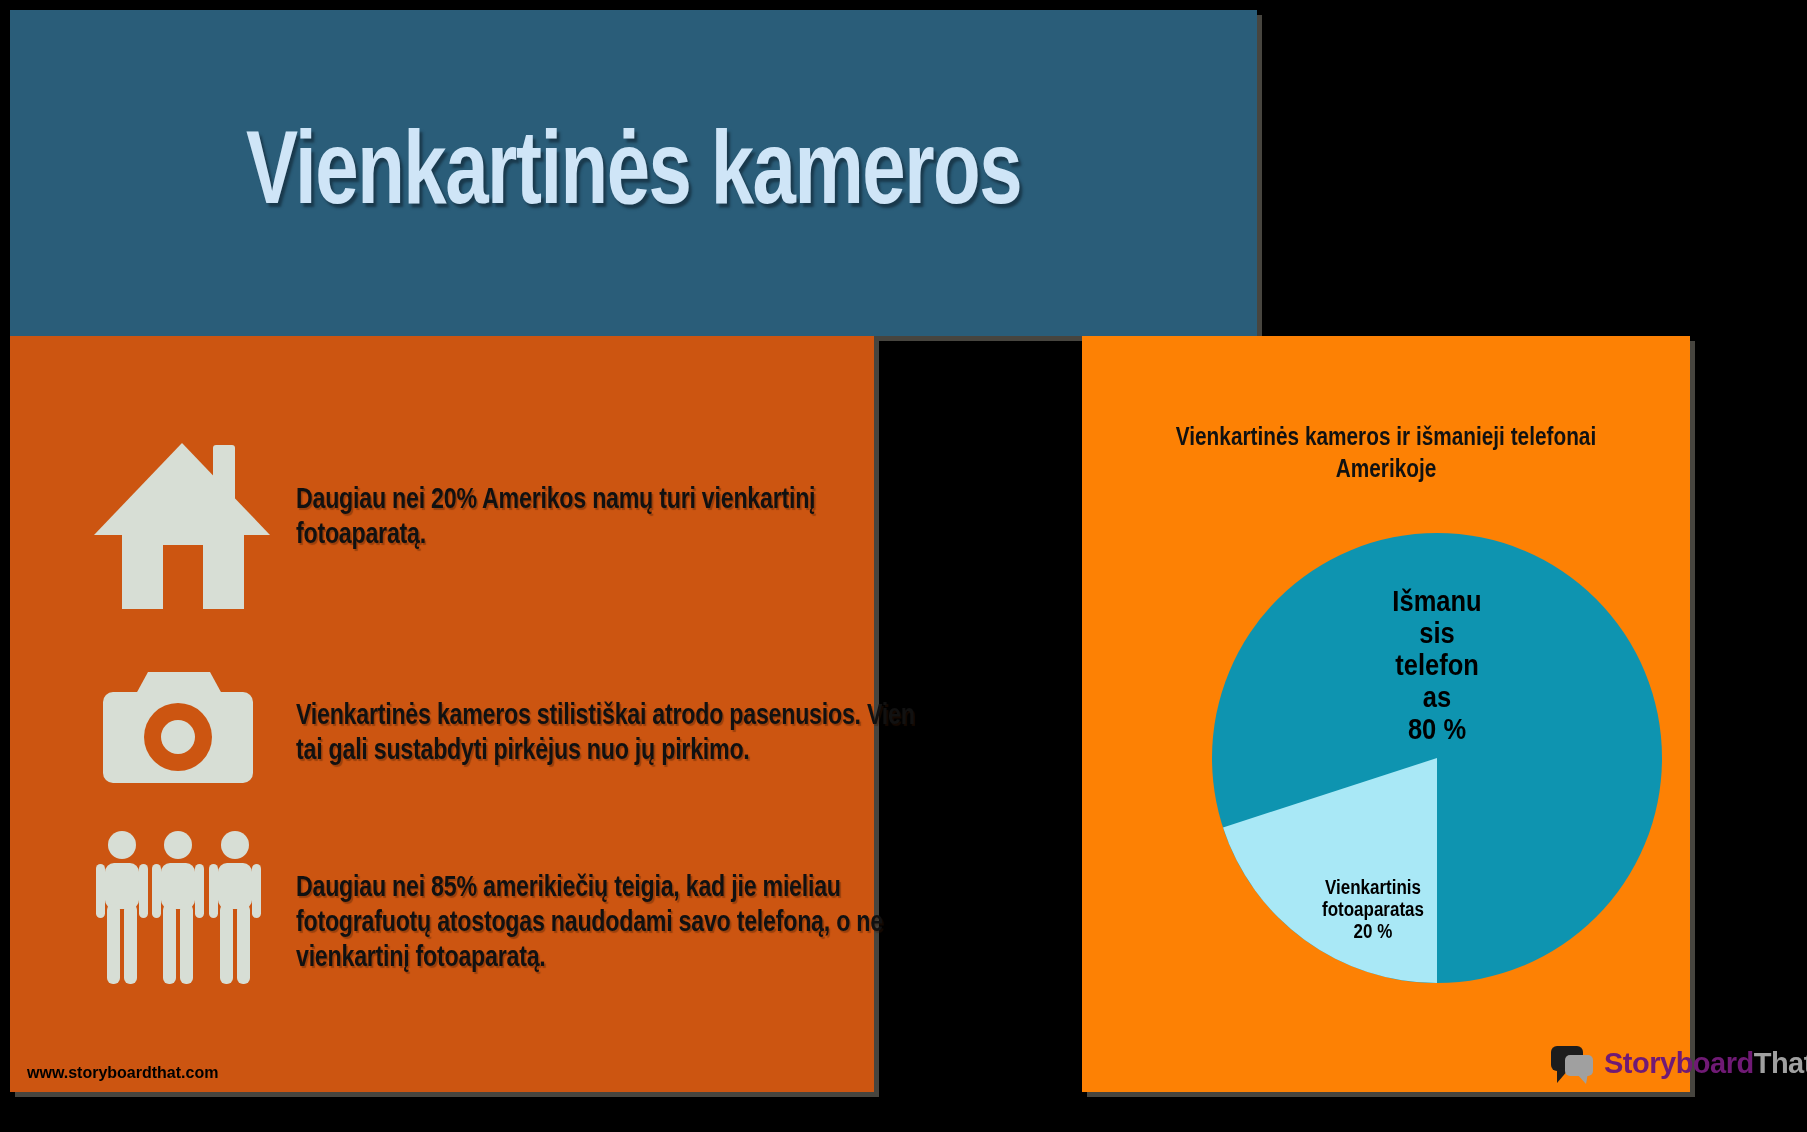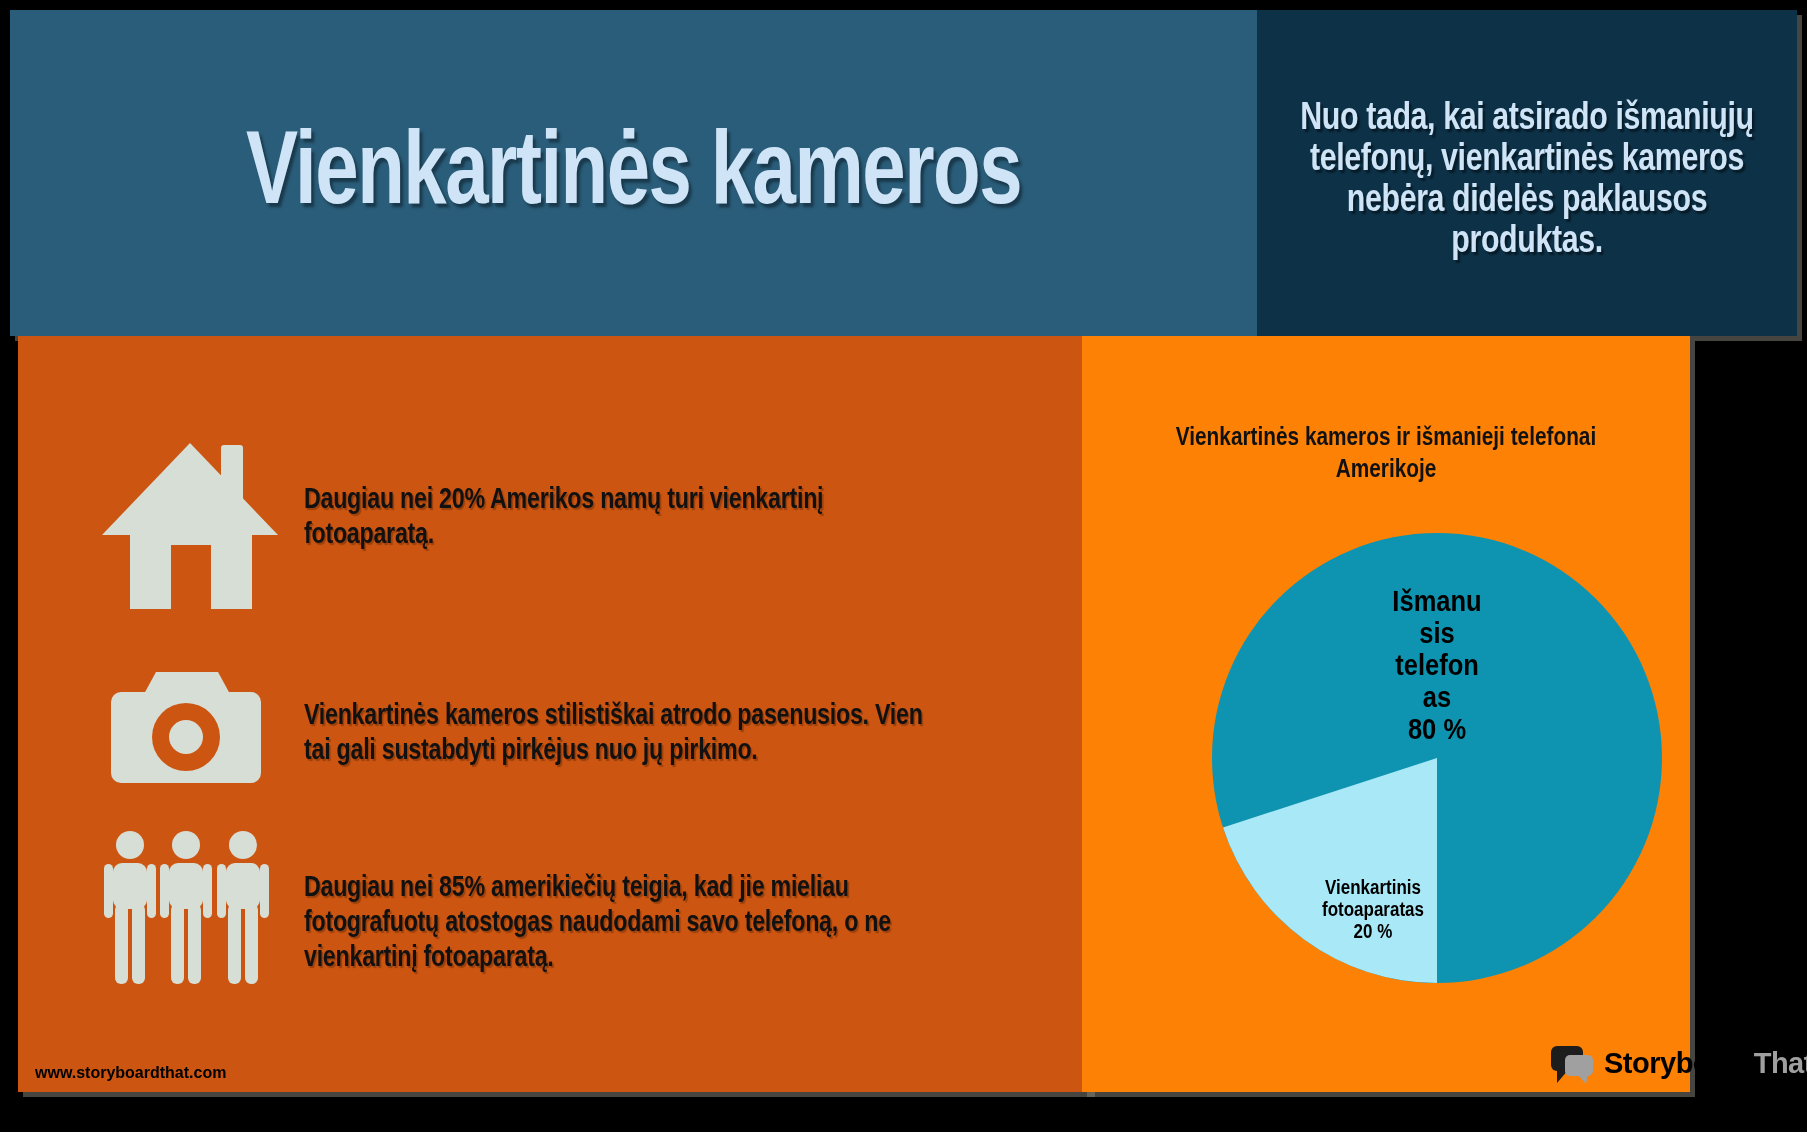--- a/index.html
+++ b/index.html
@@ -15,21 +15,21 @@
     --icon-gray:#d7ded5;
     --logo-gray:#a0a0a0;
   }
   *{margin:0;padding:0;box-sizing:border-box;}
   html,body{background:var(--page-bg);}
   body{font-family:"Liberation Sans","DejaVu Sans",sans-serif;}
   .page{position:relative;width:1807px;height:1132px;background:var(--page-bg);overflow:hidden;}
   .panel{position:absolute;box-shadow:5px 5px 0 rgba(130,125,115,.55);}
   .header-panel{left:10px;top:10px;width:1247px;height:326px;background:var(--header-bg);}
   .intro-panel{left:1257px;top:10px;width:540px;height:326px;background:var(--intro-bg);}
-  .facts-panel{left:10px;top:336px;width:1072px;height:756px;background:var(--facts-bg);margin-left:8px;}
+  .facts-panel{left:10px;top:336px;width:864px;height:756px;background:var(--facts-bg);}
   .chart-panel{left:1082px;top:336px;width:608px;height:756px;background:var(--chart-bg);}
 
   .page-title{
     position:absolute;left:0;right:0;top:103px;
     text-align:center;color:var(--light-text);
     font-size:104px;font-weight:bold;letter-spacing:-2px;line-height:1.05;
     transform:scaleX(.75);transform-origin:center top;white-space:nowrap;
     text-shadow:4px 4px 3px rgba(20,45,62,.75);
   }
   .intro-text{
@@ -68,35 +68,32 @@
     text-align:center;color:#000;font-size:30px;font-weight:bold;line-height:32px;
     transform:scaleX(.85);transform-origin:center top;
   }
   .pie-label-20{
     position:absolute;left:206px;top:540px;width:170px;
     text-align:center;color:#000;font-size:20px;font-weight:bold;line-height:22px;
     transform:scaleX(.85);transform-origin:center top;
   }
   .logo{position:absolute;left:468px;top:704px;display:flex;align-items:center;gap:6px;}
   .logo-text{font-size:29px;font-weight:bold;letter-spacing:-.5px;white-space:nowrap;}
-  .logo-storyboard{color:#000000;}
+  .logo-storyboard{color:#701a75;}
   .logo-that{color:var(--logo-gray);}
 </style>
 </head>
 <body>
 
 <div class="page">
 
   <section class="panel header-panel">
     <h1 class="page-title">Vienkartinės kameros</h1>
   </section>
 
-  <section class="panel intro-panel">
-    <p class="intro-text">Nuo tada, kai atsirado išmaniųjų<br>telefonų, vienkartinės kameros<br>nebėra didelės paklausos<br>produktas.</p>
-  </section>
 
   <section class="panel facts-panel">
 
     <svg class="fact-icon icon-house" width="176" height="168" viewBox="0 0 176 168">
       <rect x="119" y="4" width="22" height="56" rx="3" fill="var(--icon-gray)"></rect>
       <polygon points="88,2 176,94 0,94" fill="var(--icon-gray)"></polygon>
       <rect x="28" y="86" width="122" height="82" fill="var(--icon-gray)"></rect>
       <rect x="69" y="104" width="40" height="64" fill="var(--facts-bg)"></rect>
     </svg>
     <div class="fact-text fact-1">Daugiau nei 20% Amerikos namų turi vienkartinį<br>fotoaparatą.</div>

